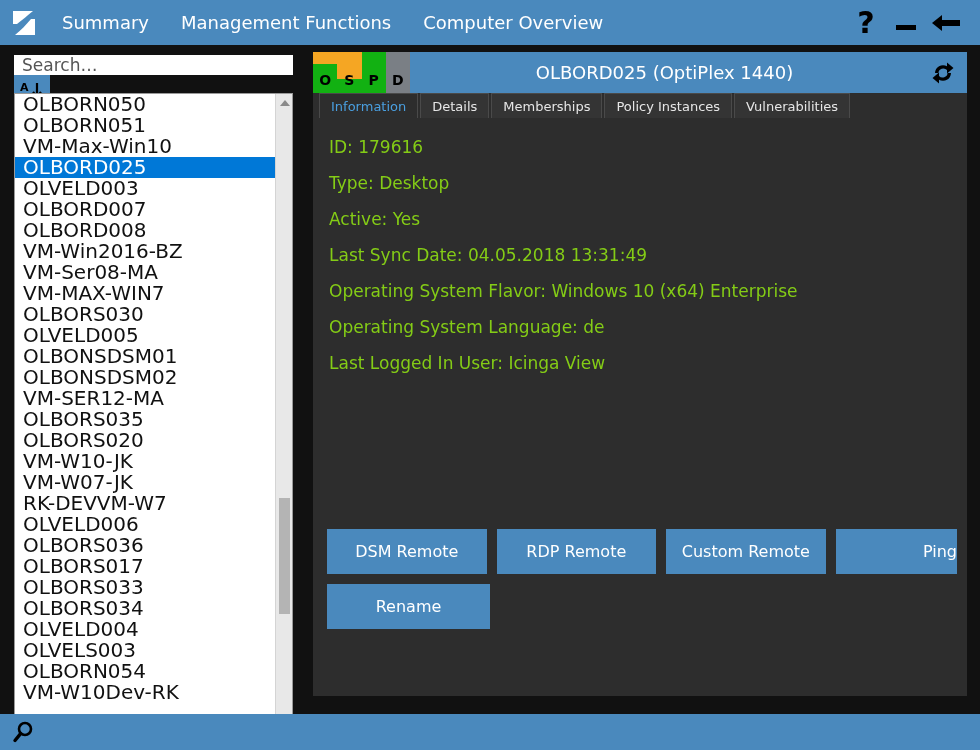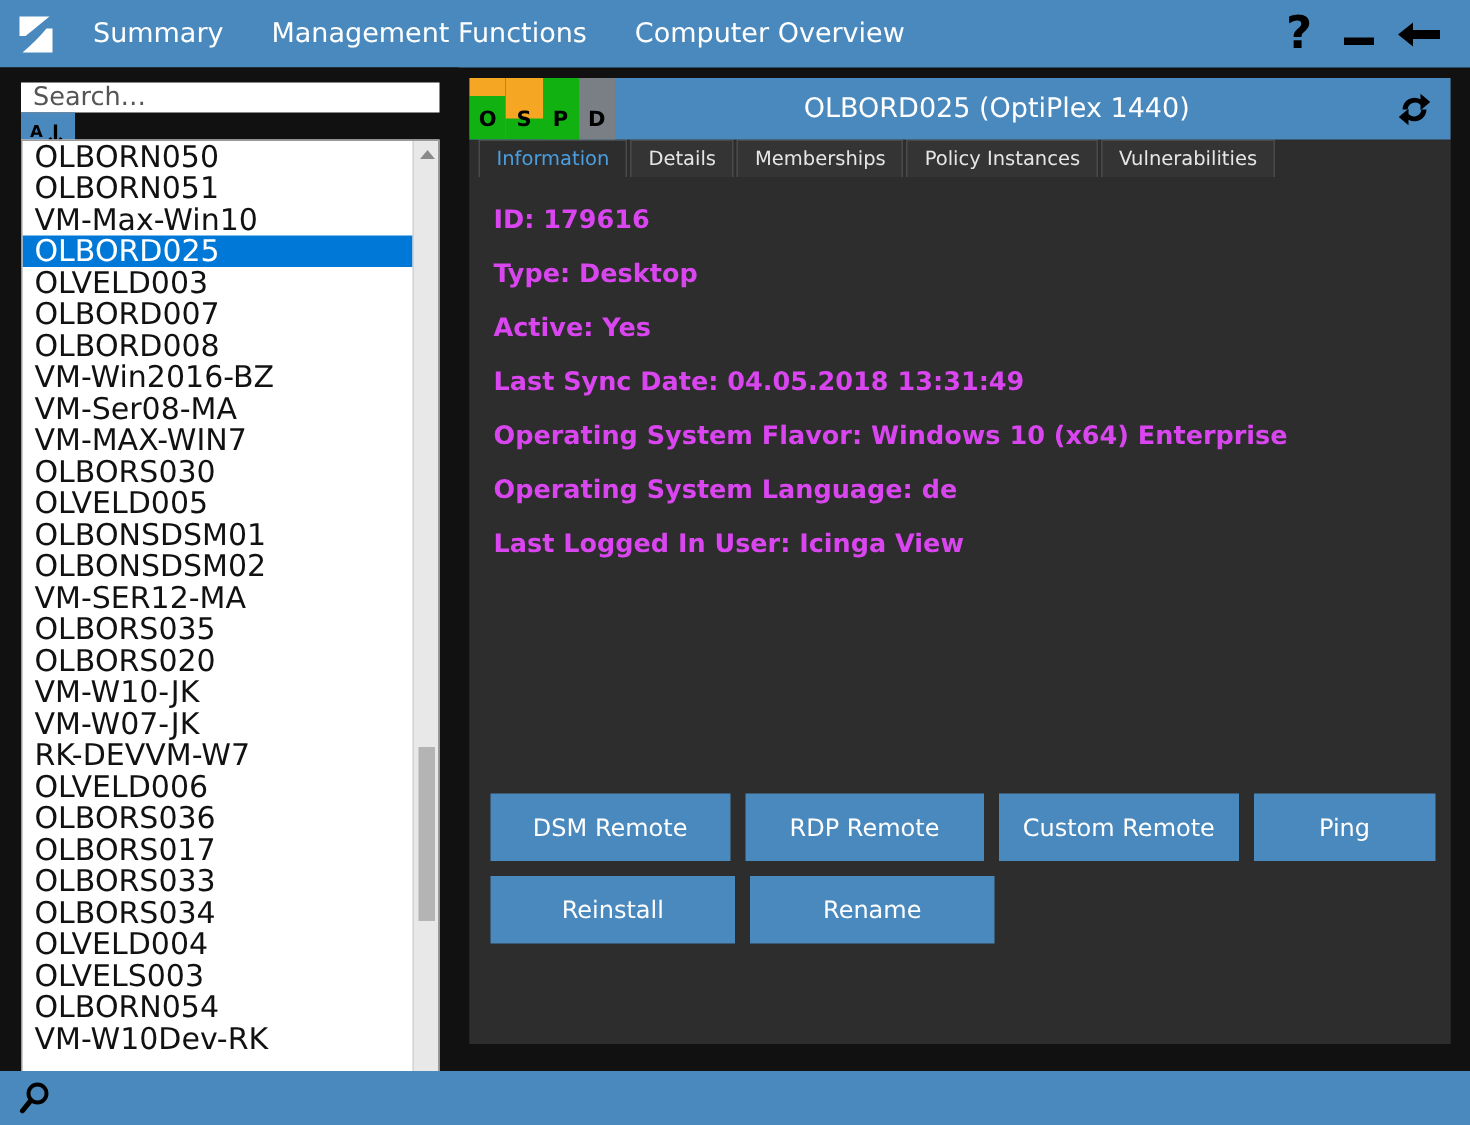--- a/index.html
+++ b/index.html
@@ -251,26 +251,25 @@
     border-color: #4a4a4a;
   }
 
   .tabcontent {
     position: relative;
     height: 578px;
     background: #2d2d2d;
     padding: 18px 16px 0 16px;
   }
   .info-line {
-    color: #d946ef;
+    color: #84cc16;
     font-size: 17px;
     margin-bottom: 14px;
     line-height: 22px;
     white-space: nowrap;
-    font-weight: bold;
   }
 
   .actions {
     position: absolute;
     left: 14px; bottom: 57px;
     width: 630px;
   }
   .action-row { display: flex; margin-bottom: 10px; }
   .action-btn {
     height: 45px;
@@ -279,21 +278,21 @@
     border: none;
     font-size: 16px;
     margin-right: 10px;
     cursor: pointer;
     font-family: "DejaVu Sans", "Liberation Sans", sans-serif;
     white-space: nowrap;
   }
   .w-dsm { width: 163px; }
   .w-rdp { width: 163px; }
   .w-cust { width: 163px; }
-  .w-ping { width: 124px; margin-right: 0; }
+  .w-ping { width: 124px; margin-right: 0; text-align: right; }
   .w-rein { width: 163px; }
   .w-ren  { width: 163px; }
 
   
   .statusbar {
     position: absolute;
     left: 0; bottom: 0;
     width: 980px; height: 36px;
     background: #4a89bd;
     display: flex;
@@ -451,21 +450,20 @@
         </div>
 
       <div class="actions">
         <div class="action-row">
           <button class="action-btn w-dsm">DSM Remote</button>
           <button class="action-btn w-rdp">RDP Remote</button>
           <button class="action-btn w-cust">Custom Remote</button>
           <button class="action-btn w-ping">Ping</button>
         </div>
         <div class="action-row">
-          <button class="action-btn w-rein">Reinstall</button>
           <button class="action-btn w-ren">Rename</button>
         </div>
       </div>
     </div>
   </div>
 
   <div class="statusbar">
     <div class="status-search-icon">
       <svg width="24" height="24" viewBox="0 0 24 24" aria-hidden="true">
         <circle cx="13" cy="9" r="6" fill="none" stroke="#000000" stroke-width="2.6"></circle>

